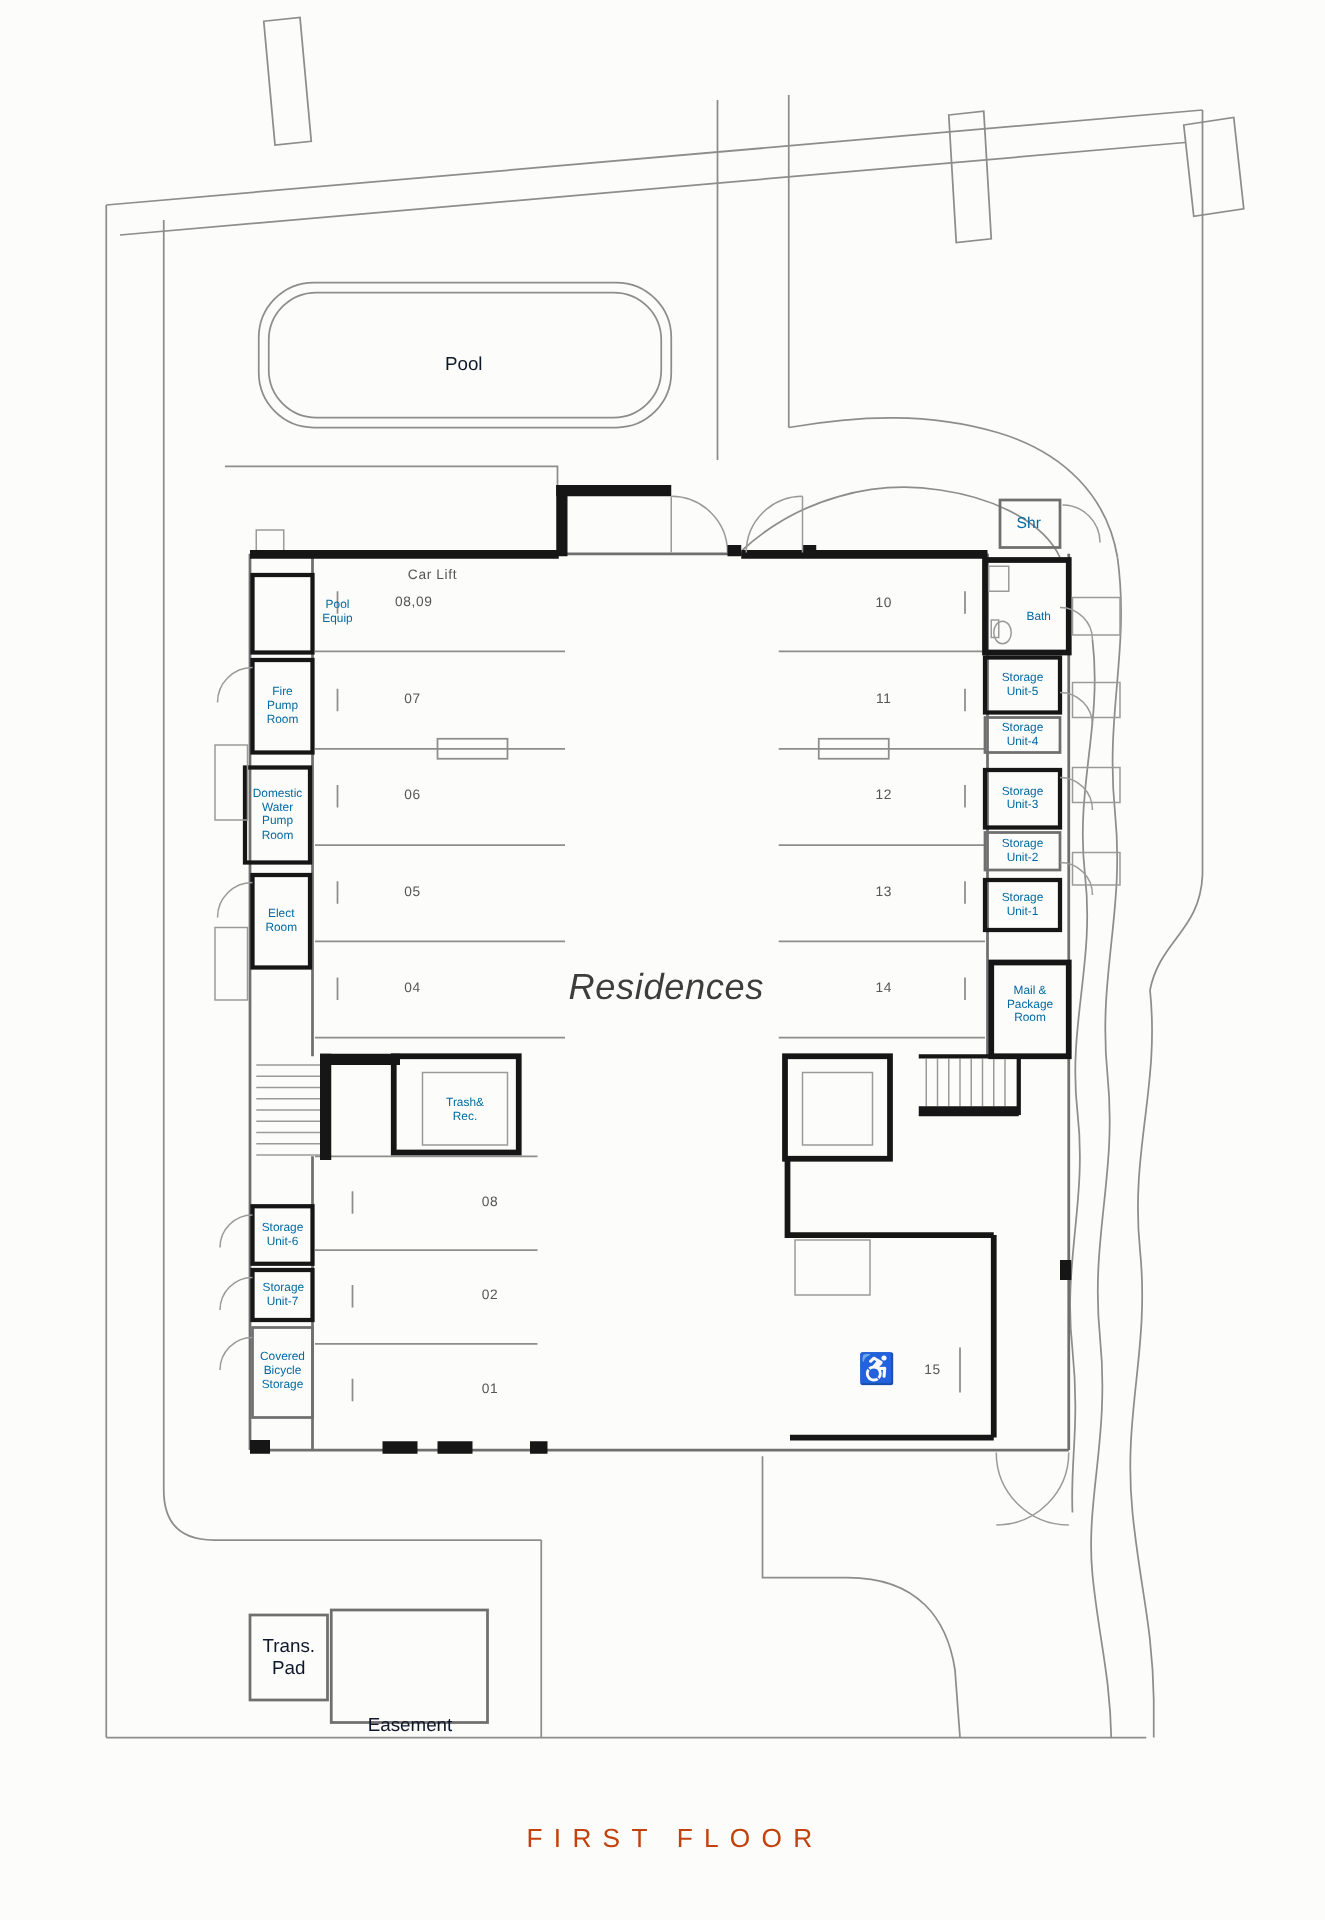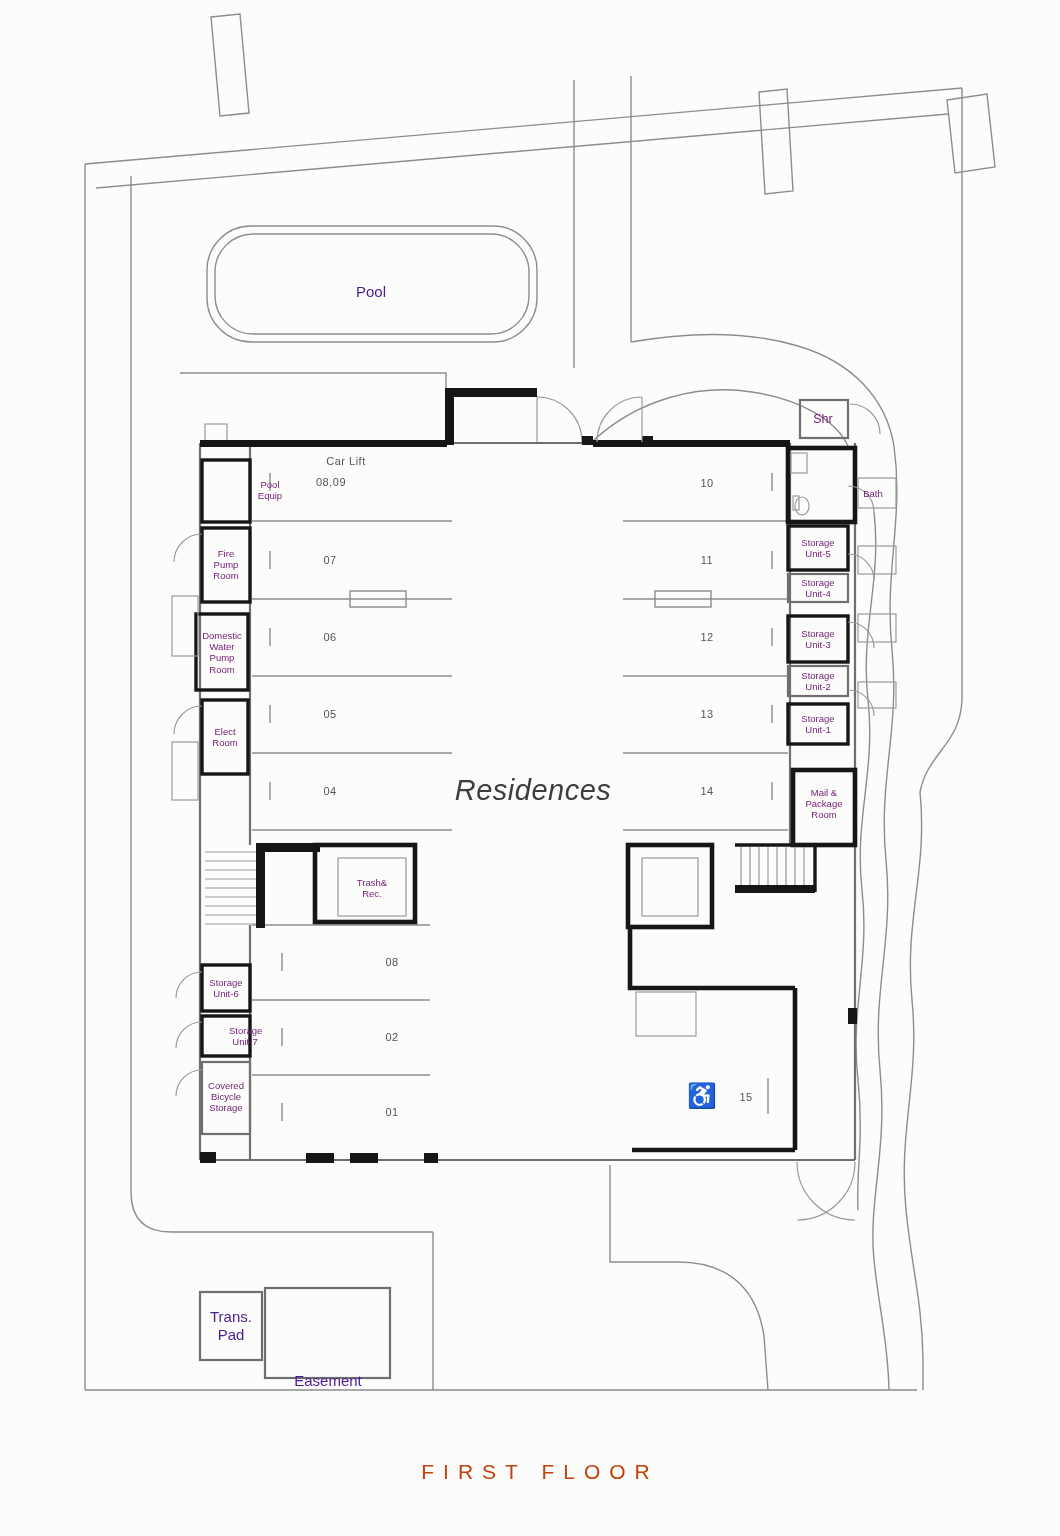--- a/index.html
+++ b/index.html
@@ -12,25 +12,25 @@
   .page svg { position:absolute; left:0; top:0; }
   
   .ln  { stroke:#8d8d8d; stroke-width:1.4; fill:none; }
   .w   { stroke:#6f6f6f; stroke-width:2.2; fill:none; }
   .k   { stroke:#161616; stroke-width:3.4; fill:none; }
   .k4  { stroke:#161616; stroke-width:4.6; fill:none; }
   .kf  { fill:#161616; stroke:none; }
   .thin{ stroke:#9a9a9a; stroke-width:1.2; fill:none; }
   
   .lbl { position:absolute; transform:translate(-50%,-50%); text-align:center;
-         color:#701a75; line-height:1.18; }
+         color:#0369a1; line-height:1.18; }
   .xs    { font-size:9.5px; }
   .sm    { font-size:12.5px; }
   .stall { font-size:11px; color:#555; letter-spacing:.5px; }
-  .md    { font-size:15px; color:#4c1d95; }
+  .md    { font-size:15px; color:#0f172a; }
   .big   { font-size:29px; color:#3d3d3d; letter-spacing:.5px; }
   .title { font-size:21px; letter-spacing:9px; color:#c2410c; font-weight:500; white-space:nowrap; }
   .wheel { font-size:24px; color:#7a7a7a; }
 </style>
 </head>
 <body>
 
 <div class="page">
 
   <svg width="1060" height="1536" viewBox="0 0 1060 1536">
@@ -206,38 +206,38 @@
   <div class="lbl stall" style="left:330px; top:714px;">05</div>
   <div class="lbl stall" style="left:707px; top:714px;">13</div>
   <div class="lbl stall" style="left:330px; top:791px;">04</div>
   <div class="lbl stall" style="left:707px; top:791px;">14</div>
 
   <div class="lbl xs" style="left:226px; top:490px; width:34px;margin-left:44px;">Pool Equip</div>
   <div class="lbl xs" style="left:226px; top:565px; width:34px;">Fire Pump Room</div>
   <div class="lbl xs" style="left:222px; top:652px; width:44px;">Domestic Water Pump Room</div>
   <div class="lbl xs" style="left:225px; top:737px; width:34px;">Elect Room</div>
 
-  <div class="lbl xs" style="left:873px; top:494px; width:40px;">Bath</div>
+  <div class="lbl xs" style="left:831px; top:494px; width:40px;">Bath</div>
   <div class="lbl xs" style="left:818px; top:548px; width:44px;">Storage Unit-5</div>
   <div class="lbl xs" style="left:818px; top:588px; width:44px;">Storage Unit-4</div>
   <div class="lbl xs" style="left:818px; top:639px; width:44px;">Storage Unit-3</div>
   <div class="lbl xs" style="left:818px; top:681px; width:44px;">Storage Unit-2</div>
   <div class="lbl xs" style="left:818px; top:724px; width:44px;">Storage Unit-1</div>
   <div class="lbl xs" style="left:824px; top:804px; width:50px;">Mail &amp; Package Room</div>
 
   <div class="lbl big" style="left:533px; top:790px;font-style:italic;">Residences</div>
 
   <div class="lbl xs" style="left:372px; top:888px; width:44px;">Trash&amp; Rec.</div>
 
   <div class="lbl stall" style="left:392px; top:962px;">08</div>
   <div class="lbl stall" style="left:392px; top:1037px;">02</div>
   <div class="lbl stall" style="left:392px; top:1112px;">01</div>
 
   <div class="lbl xs" style="left:226px; top:988px;  width:44px;">Storage Unit-6</div>
-  <div class="lbl xs" style="left:226px; top:1036px; width:32px;margin-left:19px;">Storage Unit-7</div>
+  <div class="lbl xs" style="left:226px; top:1036px; width:32px;">Storage Unit-7</div>
   <div class="lbl xs" style="left:226px; top:1097px; width:62px;">Covered Bicycle Storage</div>
 
   <div class="lbl wheel" style="left:702px; top:1096px;">♿</div>
   <div class="lbl stall" style="left:746px; top:1097px;">15</div>
 
   <div class="lbl md" style="left:231px; top:1326px; width:48px;text-align:center;">Trans. Pad</div>
   <div class="lbl md" style="left:328px; top:1333px;margin-top:48px;">Easement</div>
 
   <div class="lbl title" style="left:540px; top:1472px;">FIRST FLOOR</div>
 </div>

